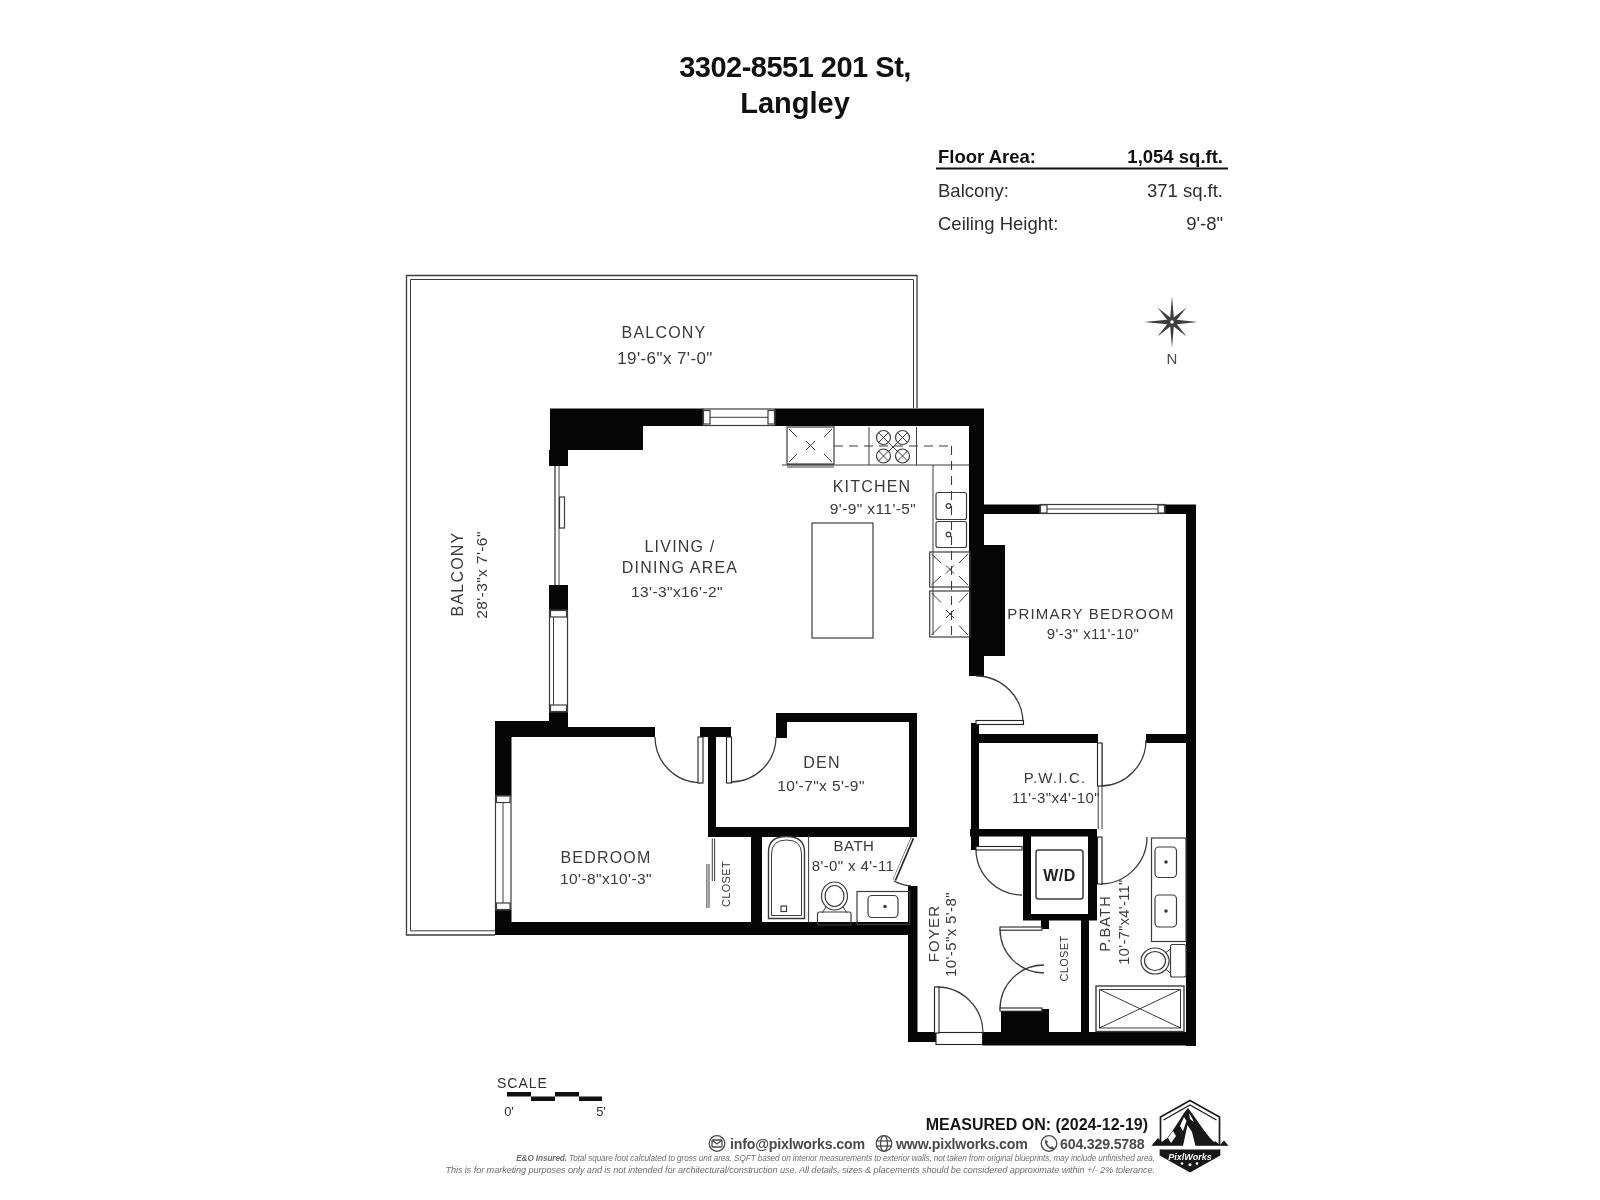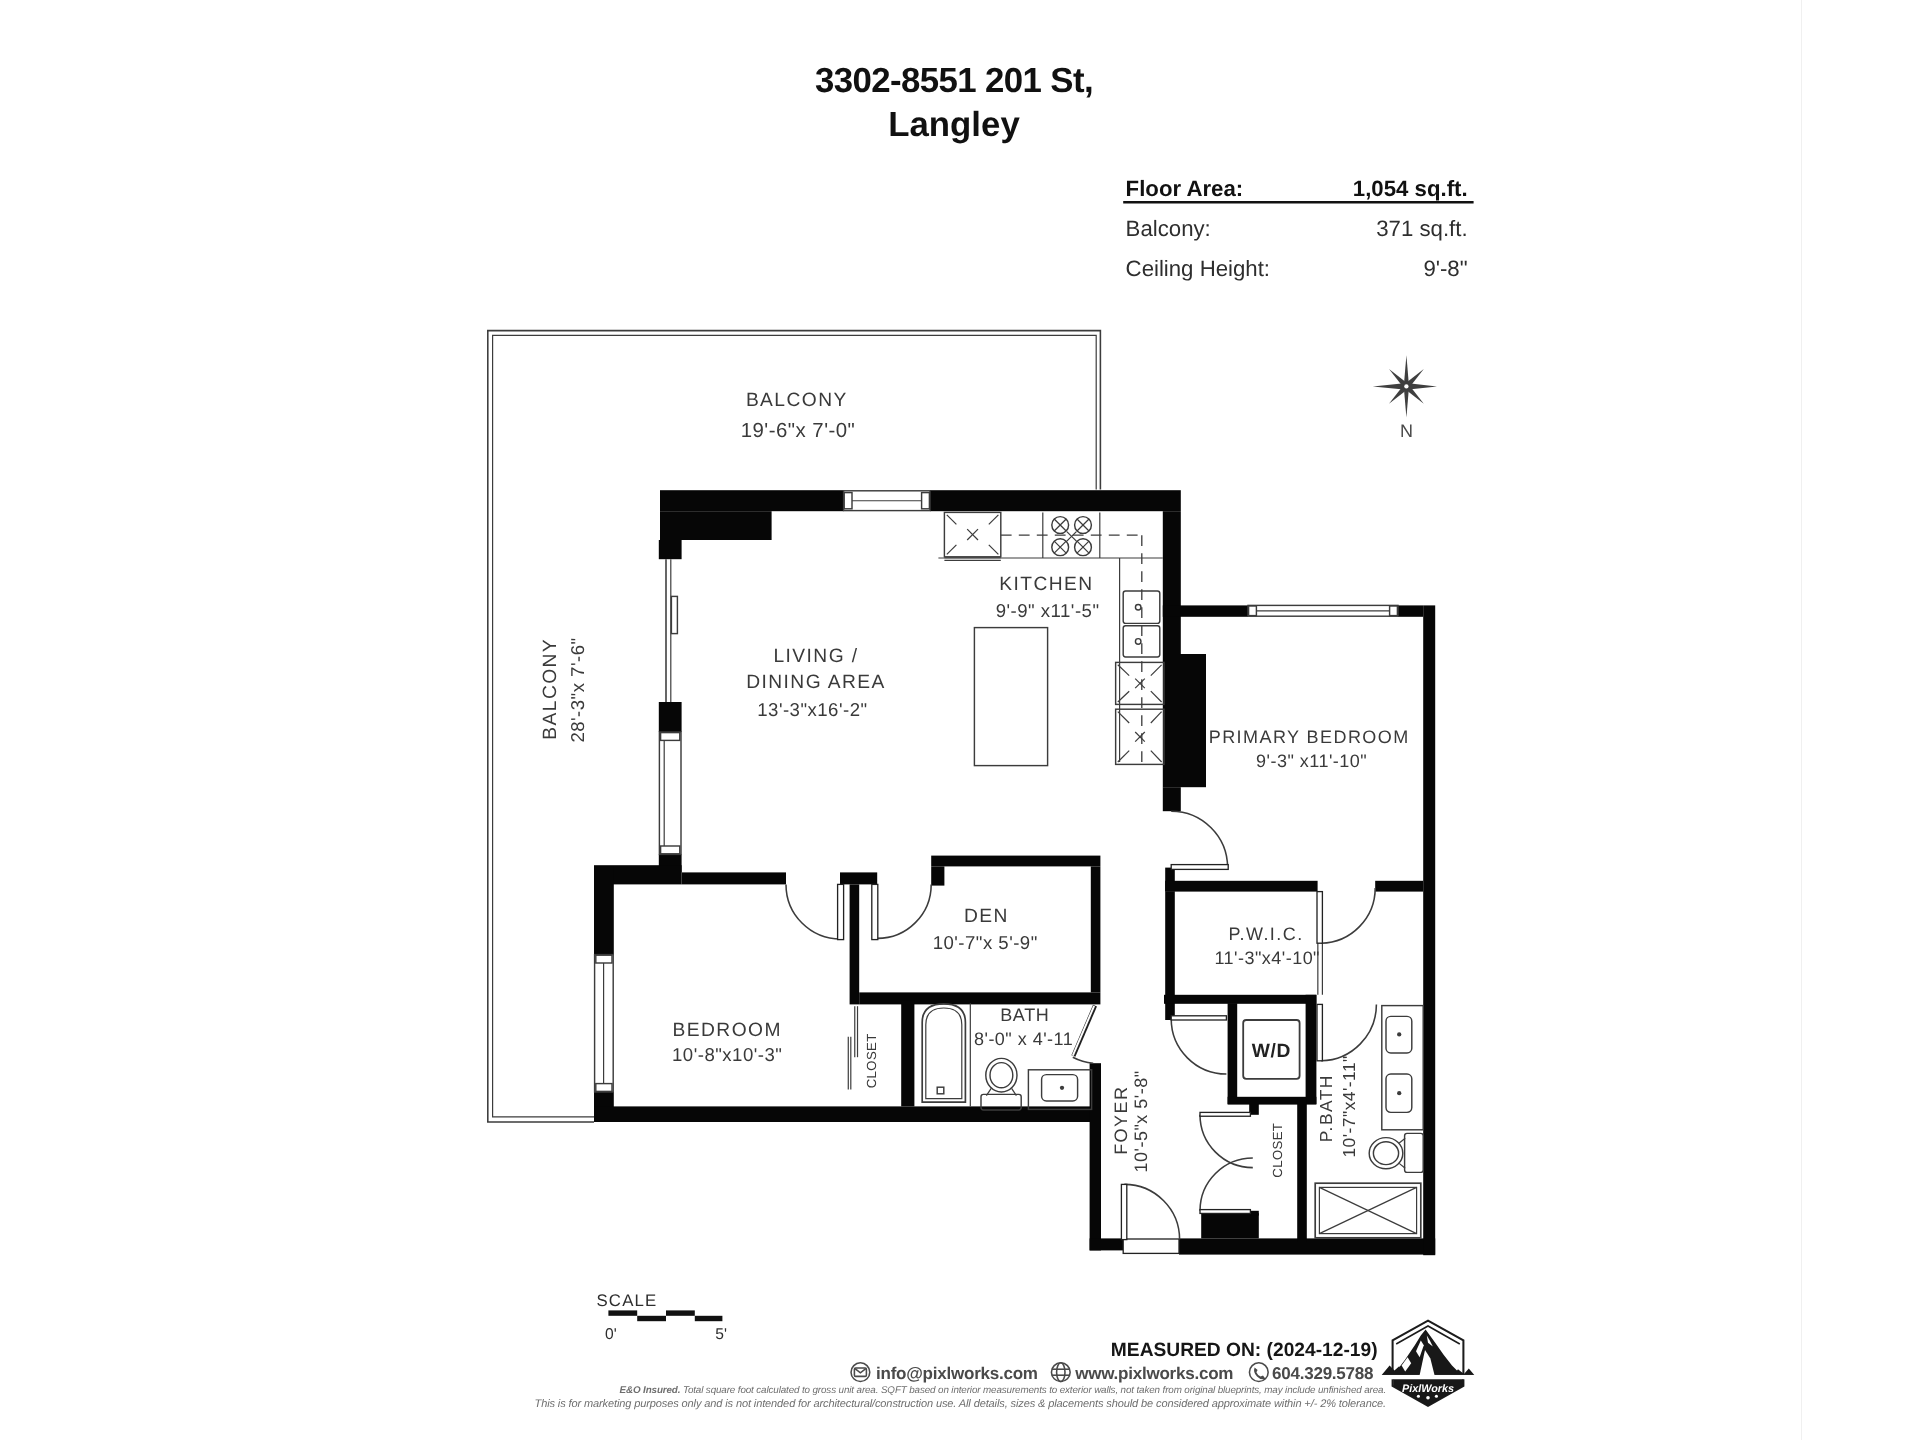--- a/index.html
+++ b/index.html
@@ -1,16 +1,16 @@
 <!DOCTYPE html>
 <html><head>
 <meta charset="utf-8">
 <style>
 html,body{margin:0;padding:0;background:#fff;}
-#page{width:1501px;height:1200px;position:relative;background:#a3a3a3;overflow:hidden;text-decoration:underline;}
+#page{width:1501px;height:1200px;position:relative;background:#0ea5e9;overflow:hidden;text-decoration:underline;}
 text{font-family:"Liberation Sans",sans-serif;fill:#3a3a3a;}
 .ttl{font-weight:bold;fill:#111;}
 .lbl{font-size:16px;letter-spacing:1.2px;}
 .dim{font-size:15.5px;letter-spacing:0.4px;}
 .sm{font-size:11.5px;letter-spacing:1px;}
 .wall{fill:#060606;stroke:none;}
 .thin{stroke:#3c3c3c;stroke-width:1.3;fill:none;}
 .thin2{stroke:#3c3c3c;stroke-width:1;fill:none;}
 .leaf{fill:#fff;stroke:#222;stroke-width:1.1;}
 .fx{stroke:#3c3c3c;stroke-width:1.2;fill:#fff;}

